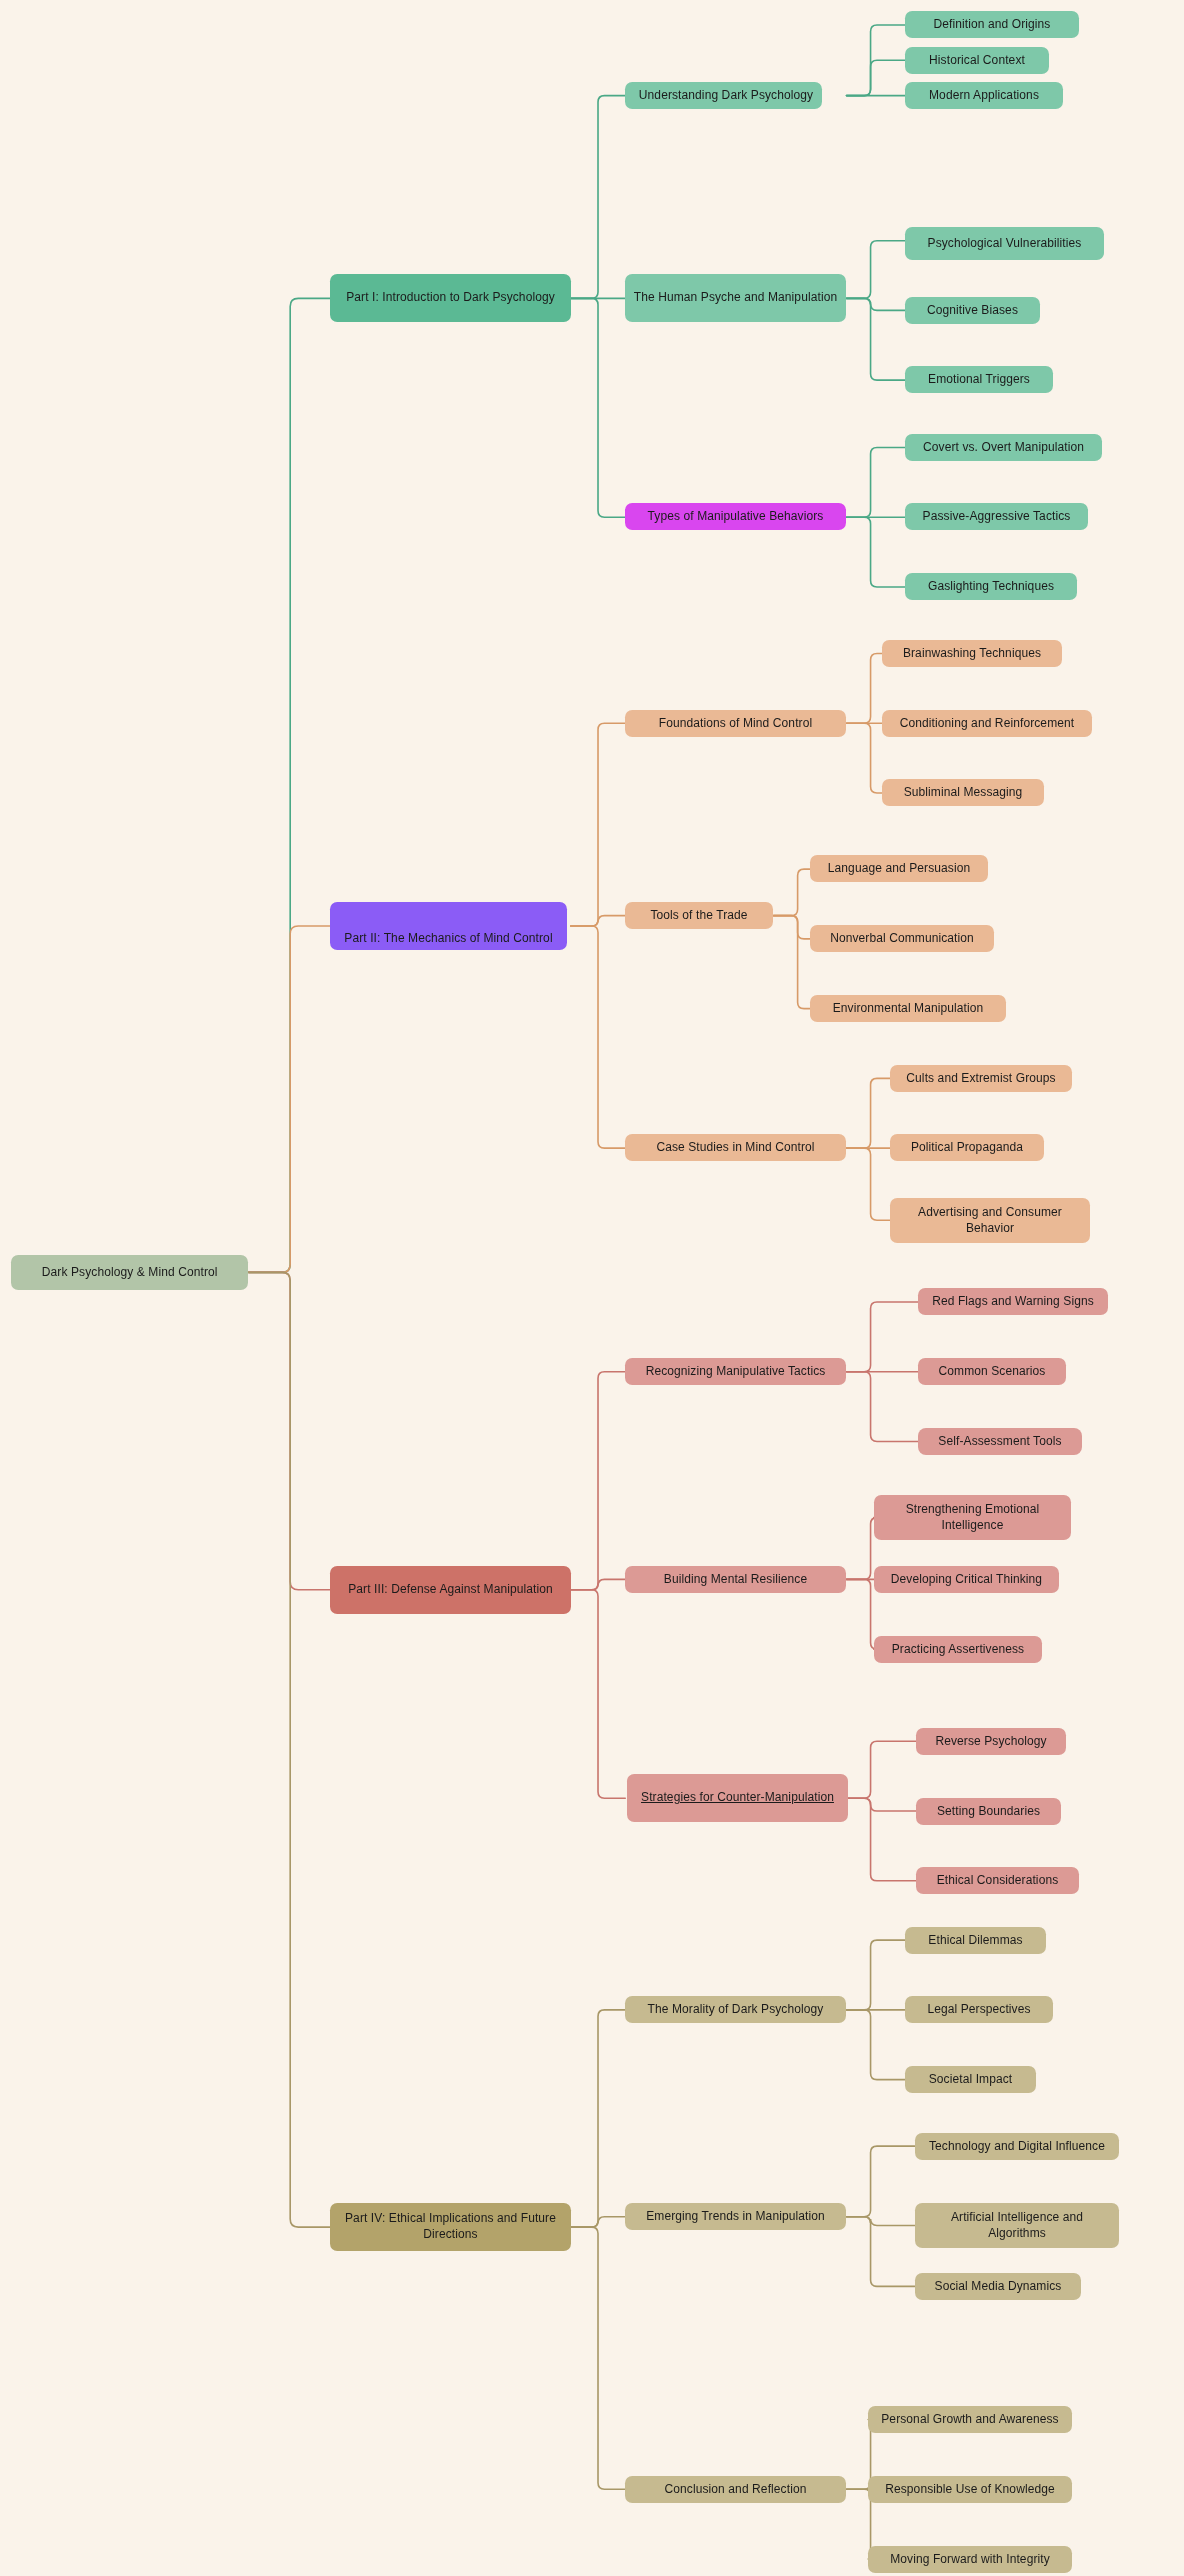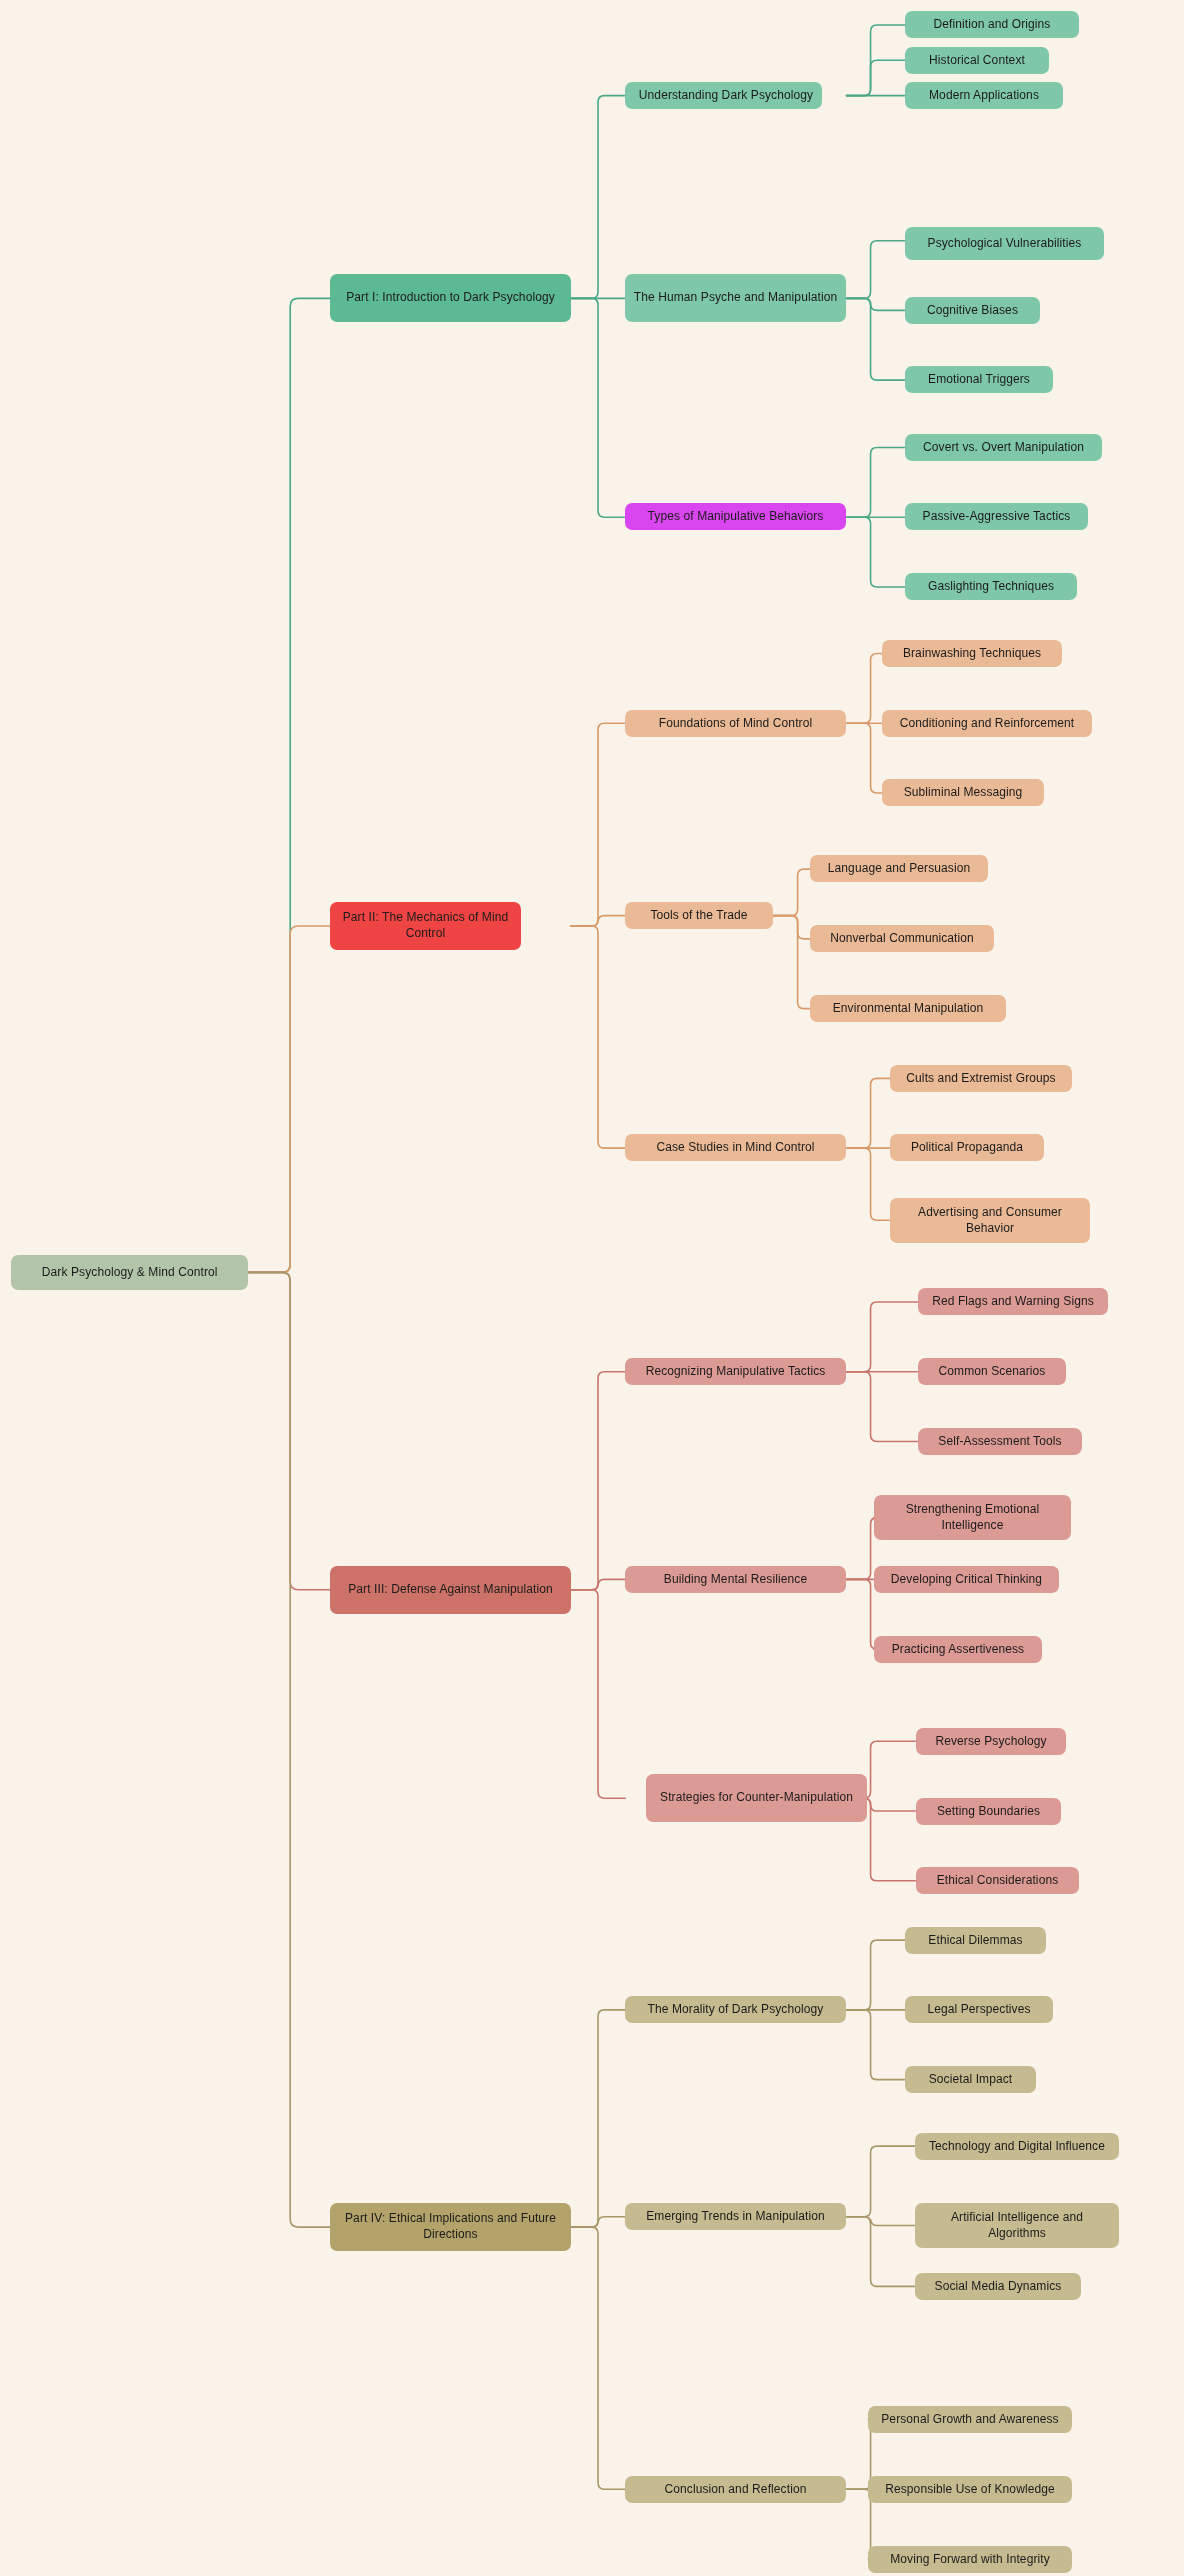--- a/index.html
+++ b/index.html
@@ -125,21 +125,21 @@
       </div>
       <div class="node l3" style="left: 905px; top: 434px; width: 197px; height: 27px; background: rgb(126, 200, 169);">
         <span>Covert vs. Overt Manipulation</span>
       </div>
       <div class="node l3" style="left: 905px; top: 503px; width: 183px; height: 27px; background: rgb(126, 200, 169); text-align: right;">
         <span>Passive-Aggressive Tactics</span>
       </div>
       <div class="node l3" style="left: 905px; top: 573px; width: 172px; height: 27px; background: rgb(126, 200, 169);">
         <span>Gaslighting Techniques</span>
       </div>
-      <div class="node l1" style="left: 330px; top: 902px; width: 191px; height: 48px; background: #ef4444;">
+      <div class="node l1" style="left: 330px; top: 902px; width: 237px; height: 48px; background: #8b5cf6; align-items: flex-end;">
         <span>Part II: The Mechanics of Mind Control</span>
       </div>
       <div class="node l2" style="left: 625px; top: 710px; width: 221px; height: 27px; background: rgb(234, 185, 149); text-align: right;">
         <span>Foundations of Mind Control</span>
       </div>
       <div class="node l3" style="left: 882px; top: 640px; width: 180px; height: 27px; background: rgb(234, 185, 149);">
         <span>Brainwashing Techniques</span>
       </div>
       <div class="node l3" style="left: 882px; top: 710px; width: 210px; height: 27px; background: rgb(234, 185, 149);">
         <span>Conditioning and Reinforcement</span>
@@ -191,21 +191,21 @@
       </div>
       <div class="node l3" style="left: 874px; top: 1495px; width: 197px; height: 45px; background: rgb(220, 154, 149);">
         <span>Strengthening Emotional Intelligence</span>
       </div>
       <div class="node l3" style="left: 874px; top: 1566px; width: 185px; height: 27px; background: rgb(220, 154, 149);">
         <span>Developing Critical Thinking</span>
       </div>
       <div class="node l3" style="left: 874px; top: 1636px; width: 168px; height: 27px; background: rgb(220, 154, 149);">
         <span>Practicing Assertiveness</span>
       </div>
-      <div class="node l2" style="left: 646px; top: 1774px; width: 221px; height: 48px; background: rgb(220, 154, 149);">
+      <div class="node l2" style="left: 627px; top: 1774px; width: 221px; height: 48px; background: rgb(220, 154, 149); text-decoration: underline;">
         <span>Strategies for Counter-Manipulation</span>
       </div>
       <div class="node l3" style="left: 916px; top: 1728px; width: 150px; height: 27px; background: rgb(220, 154, 149);">
         <span>Reverse Psychology</span>
       </div>
       <div class="node l3" style="left: 916px; top: 1798px; width: 145px; height: 27px; background: rgb(220, 154, 149);">
         <span>Setting Boundaries</span>
       </div>
       <div class="node l3" style="left: 916px; top: 1867px; width: 163px; height: 27px; background: rgb(220, 154, 149);">
         <span>Ethical Considerations</span>

